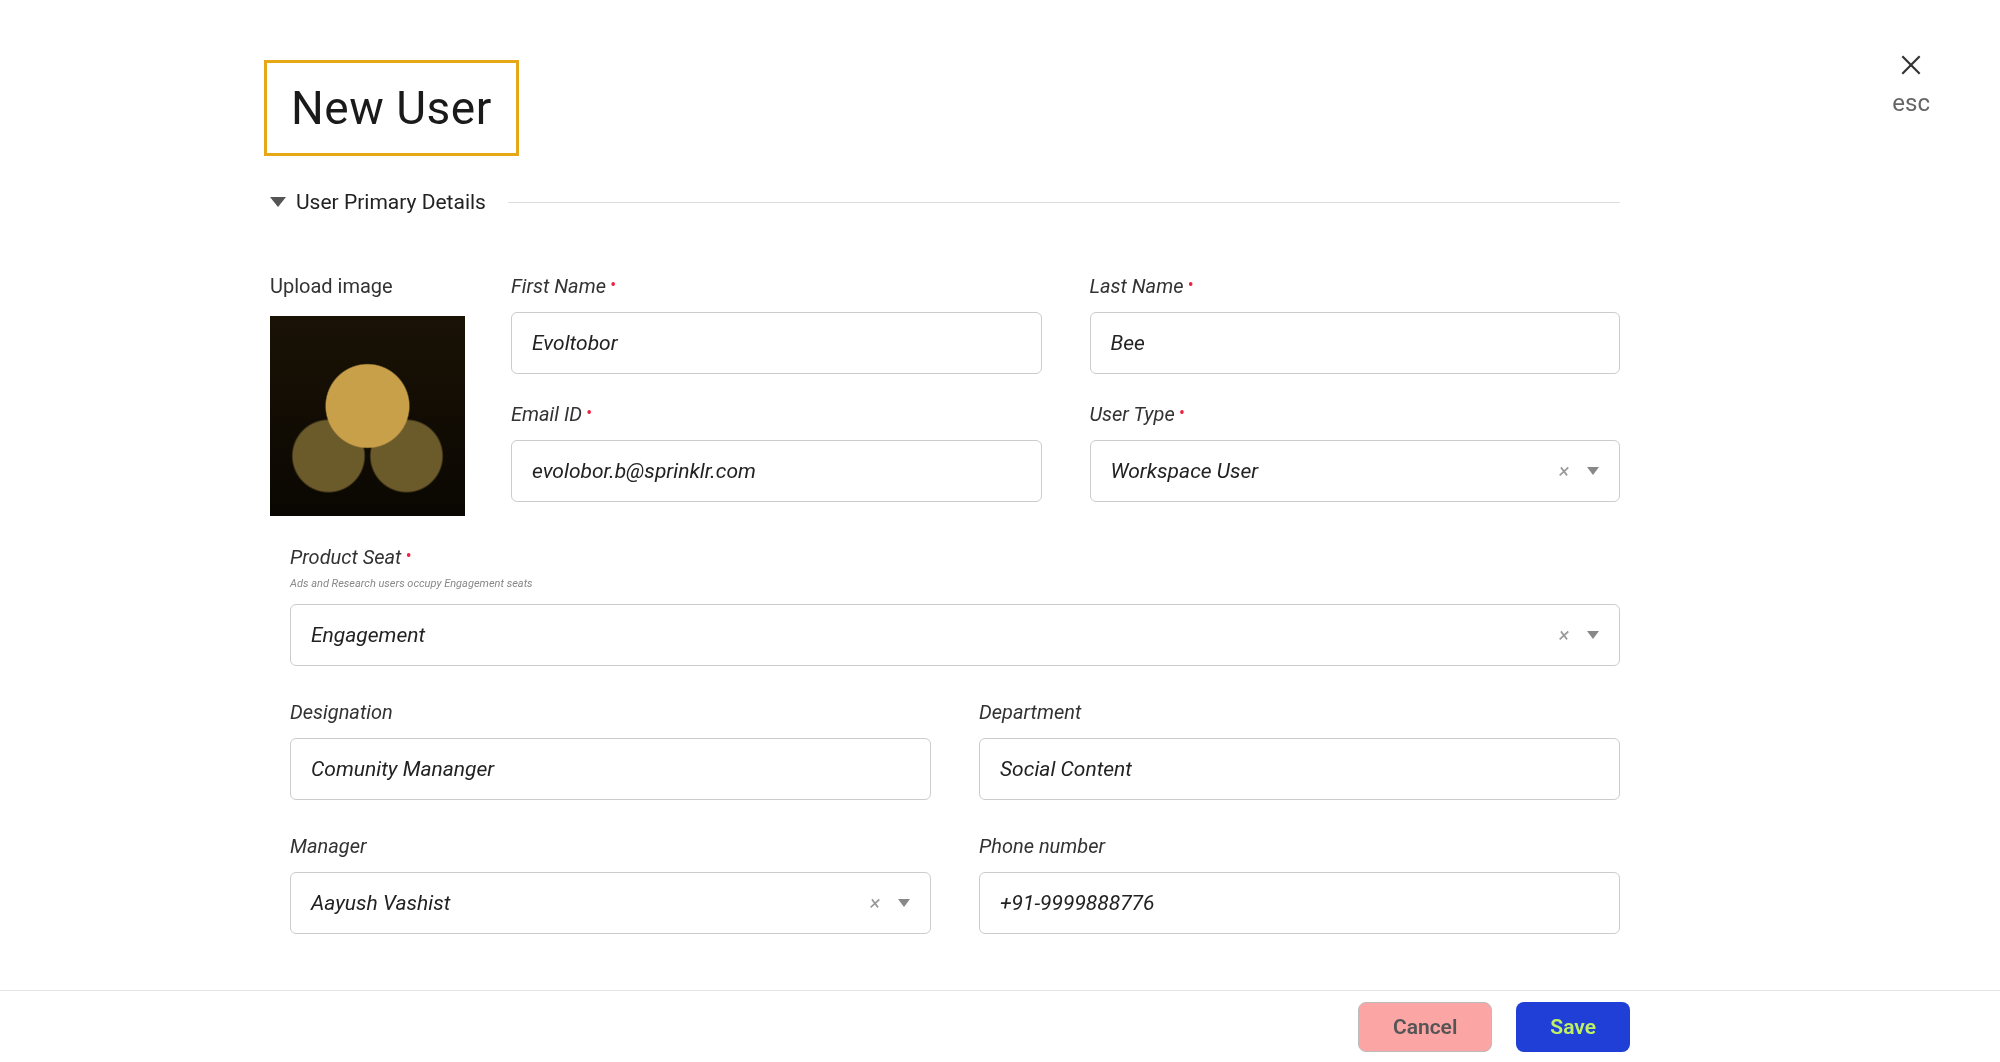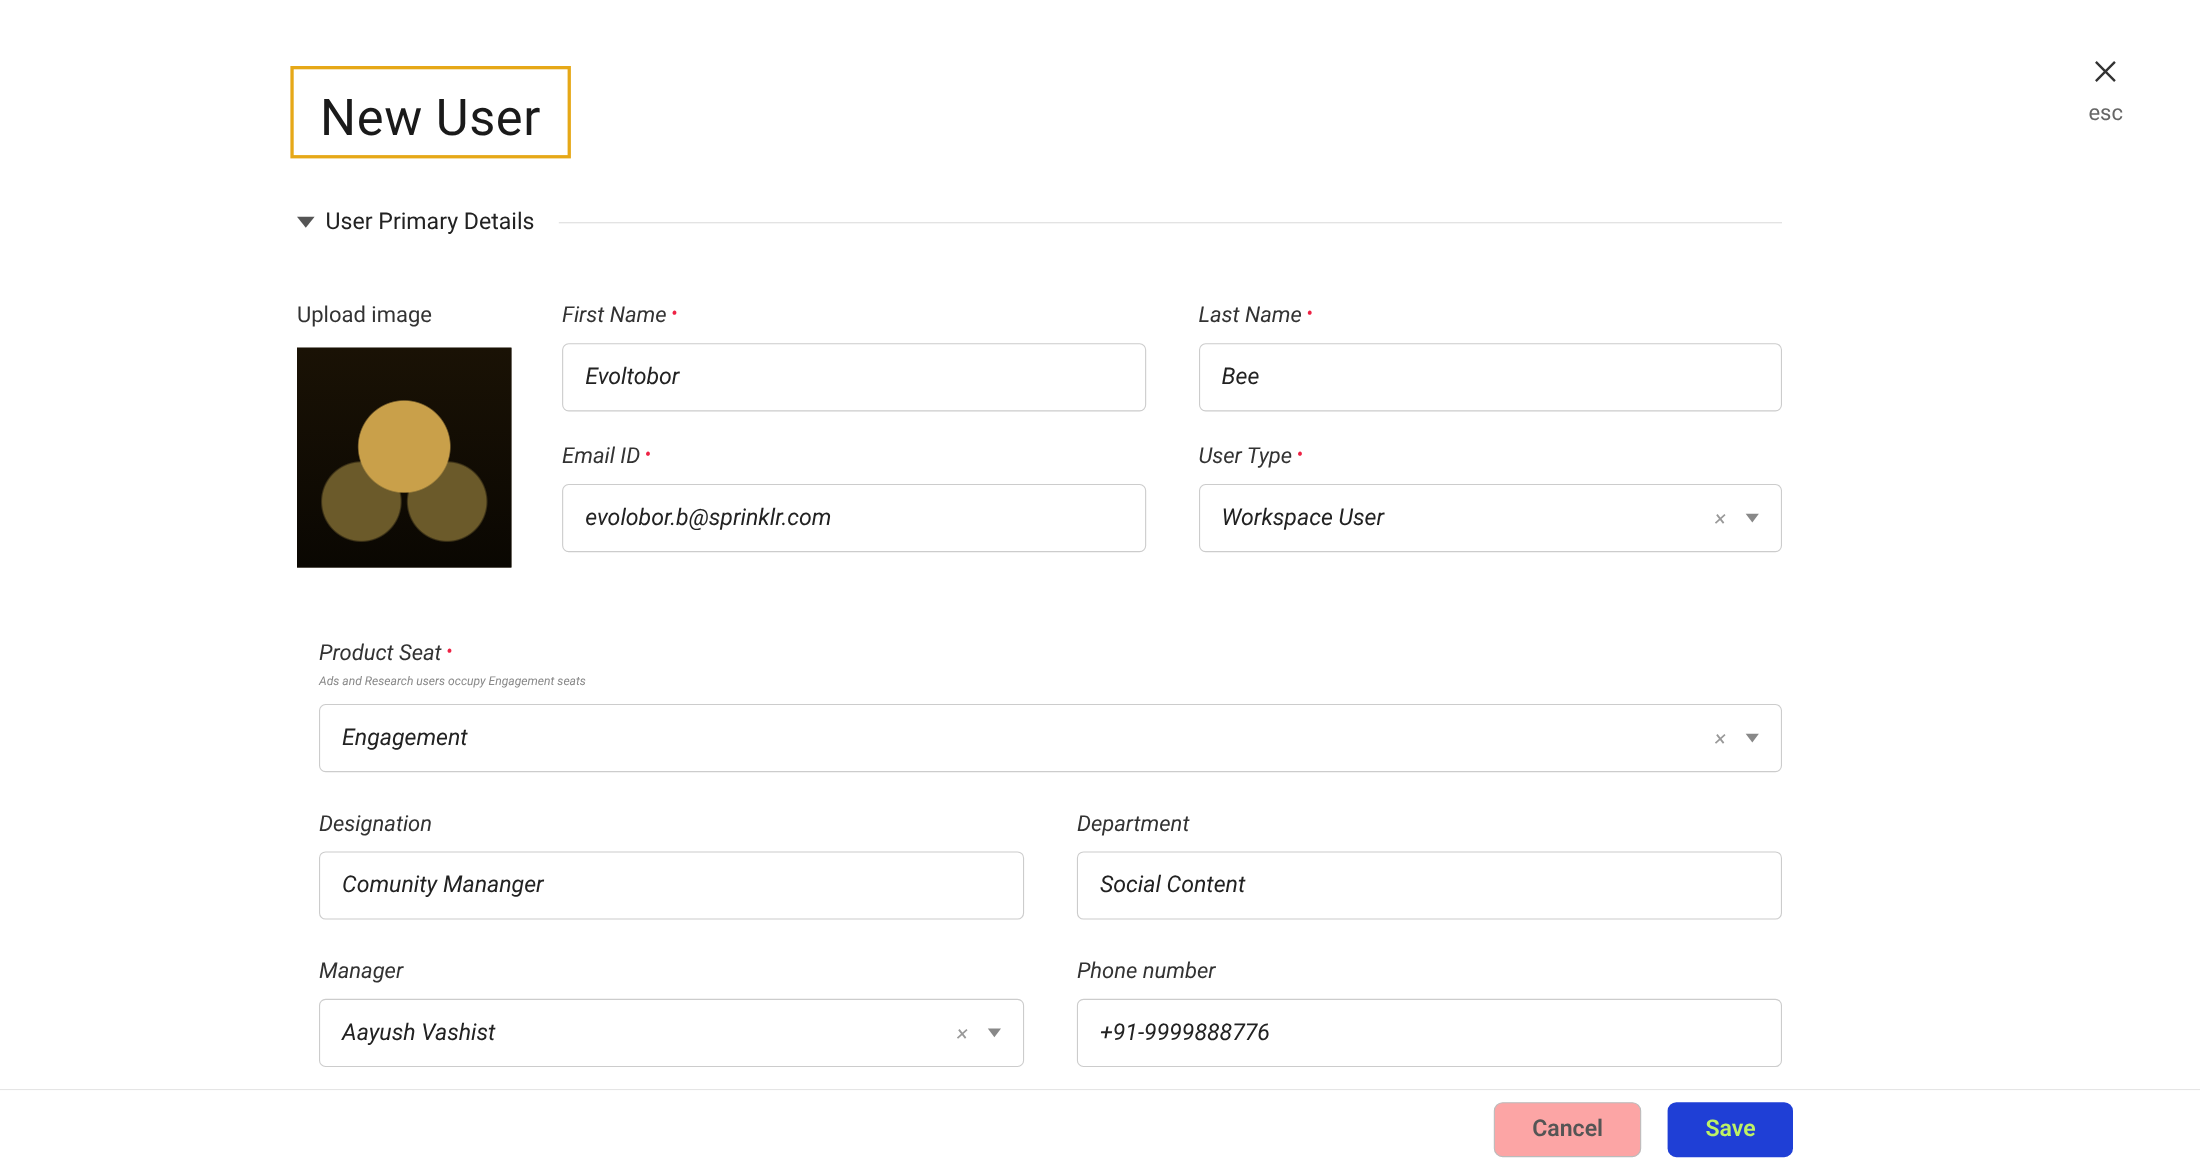--- a/index.html
+++ b/index.html
@@ -19,21 +19,21 @@
     }
     .header-area {
       position: absolute;
       top: 60px;
       left: 264px;
       right: 80px;
     }
     .page-title-wrap {
       display: inline-block;
       border: 3px solid #e6a817;
-      padding: 18px 24px 6px 24px;
+      padding: 18px 24px 18px 24px;
     }
     .page-title {
       font-size: 46px;
       font-weight: 400;
       color: #1a1a1a;
       letter-spacing: 0.5px;
     }
     .close-area {
       position: absolute;
       top: 52px;
@@ -45,21 +45,21 @@
     }
     .close-x {
       font-size: 30px;
       font-weight: 300;
       color: #444;
       cursor: pointer;
       line-height: 1;
     }
     .close-x svg { width: 26px; height: 26px; stroke: #333; stroke-width: 2; }
     .close-label {
-      font-size: 20px;
+      font-size: 24px;
       color: #666;
     }
     .section {
       position: absolute;
       top: 190px;
       left: 270px;
       width: 1350px;
     }
     .section-header {
       display: flex;
@@ -175,21 +175,20 @@
       border-top: 8px solid #888;
     }
     .full-width-section {
       position: absolute;
       top: 545px;
       left: 290px;
       width: 1330px;
       display: flex;
       flex-direction: column;
       gap: 34px;
-      margin-top: 36px;
     }
     .footer {
       position: absolute;
       bottom: 0;
       left: 0; right: 0;
       height: 72px;
       border-top: 1px solid #e5e5e5;
       display: flex;
       align-items: center;
       justify-content: flex-end;

